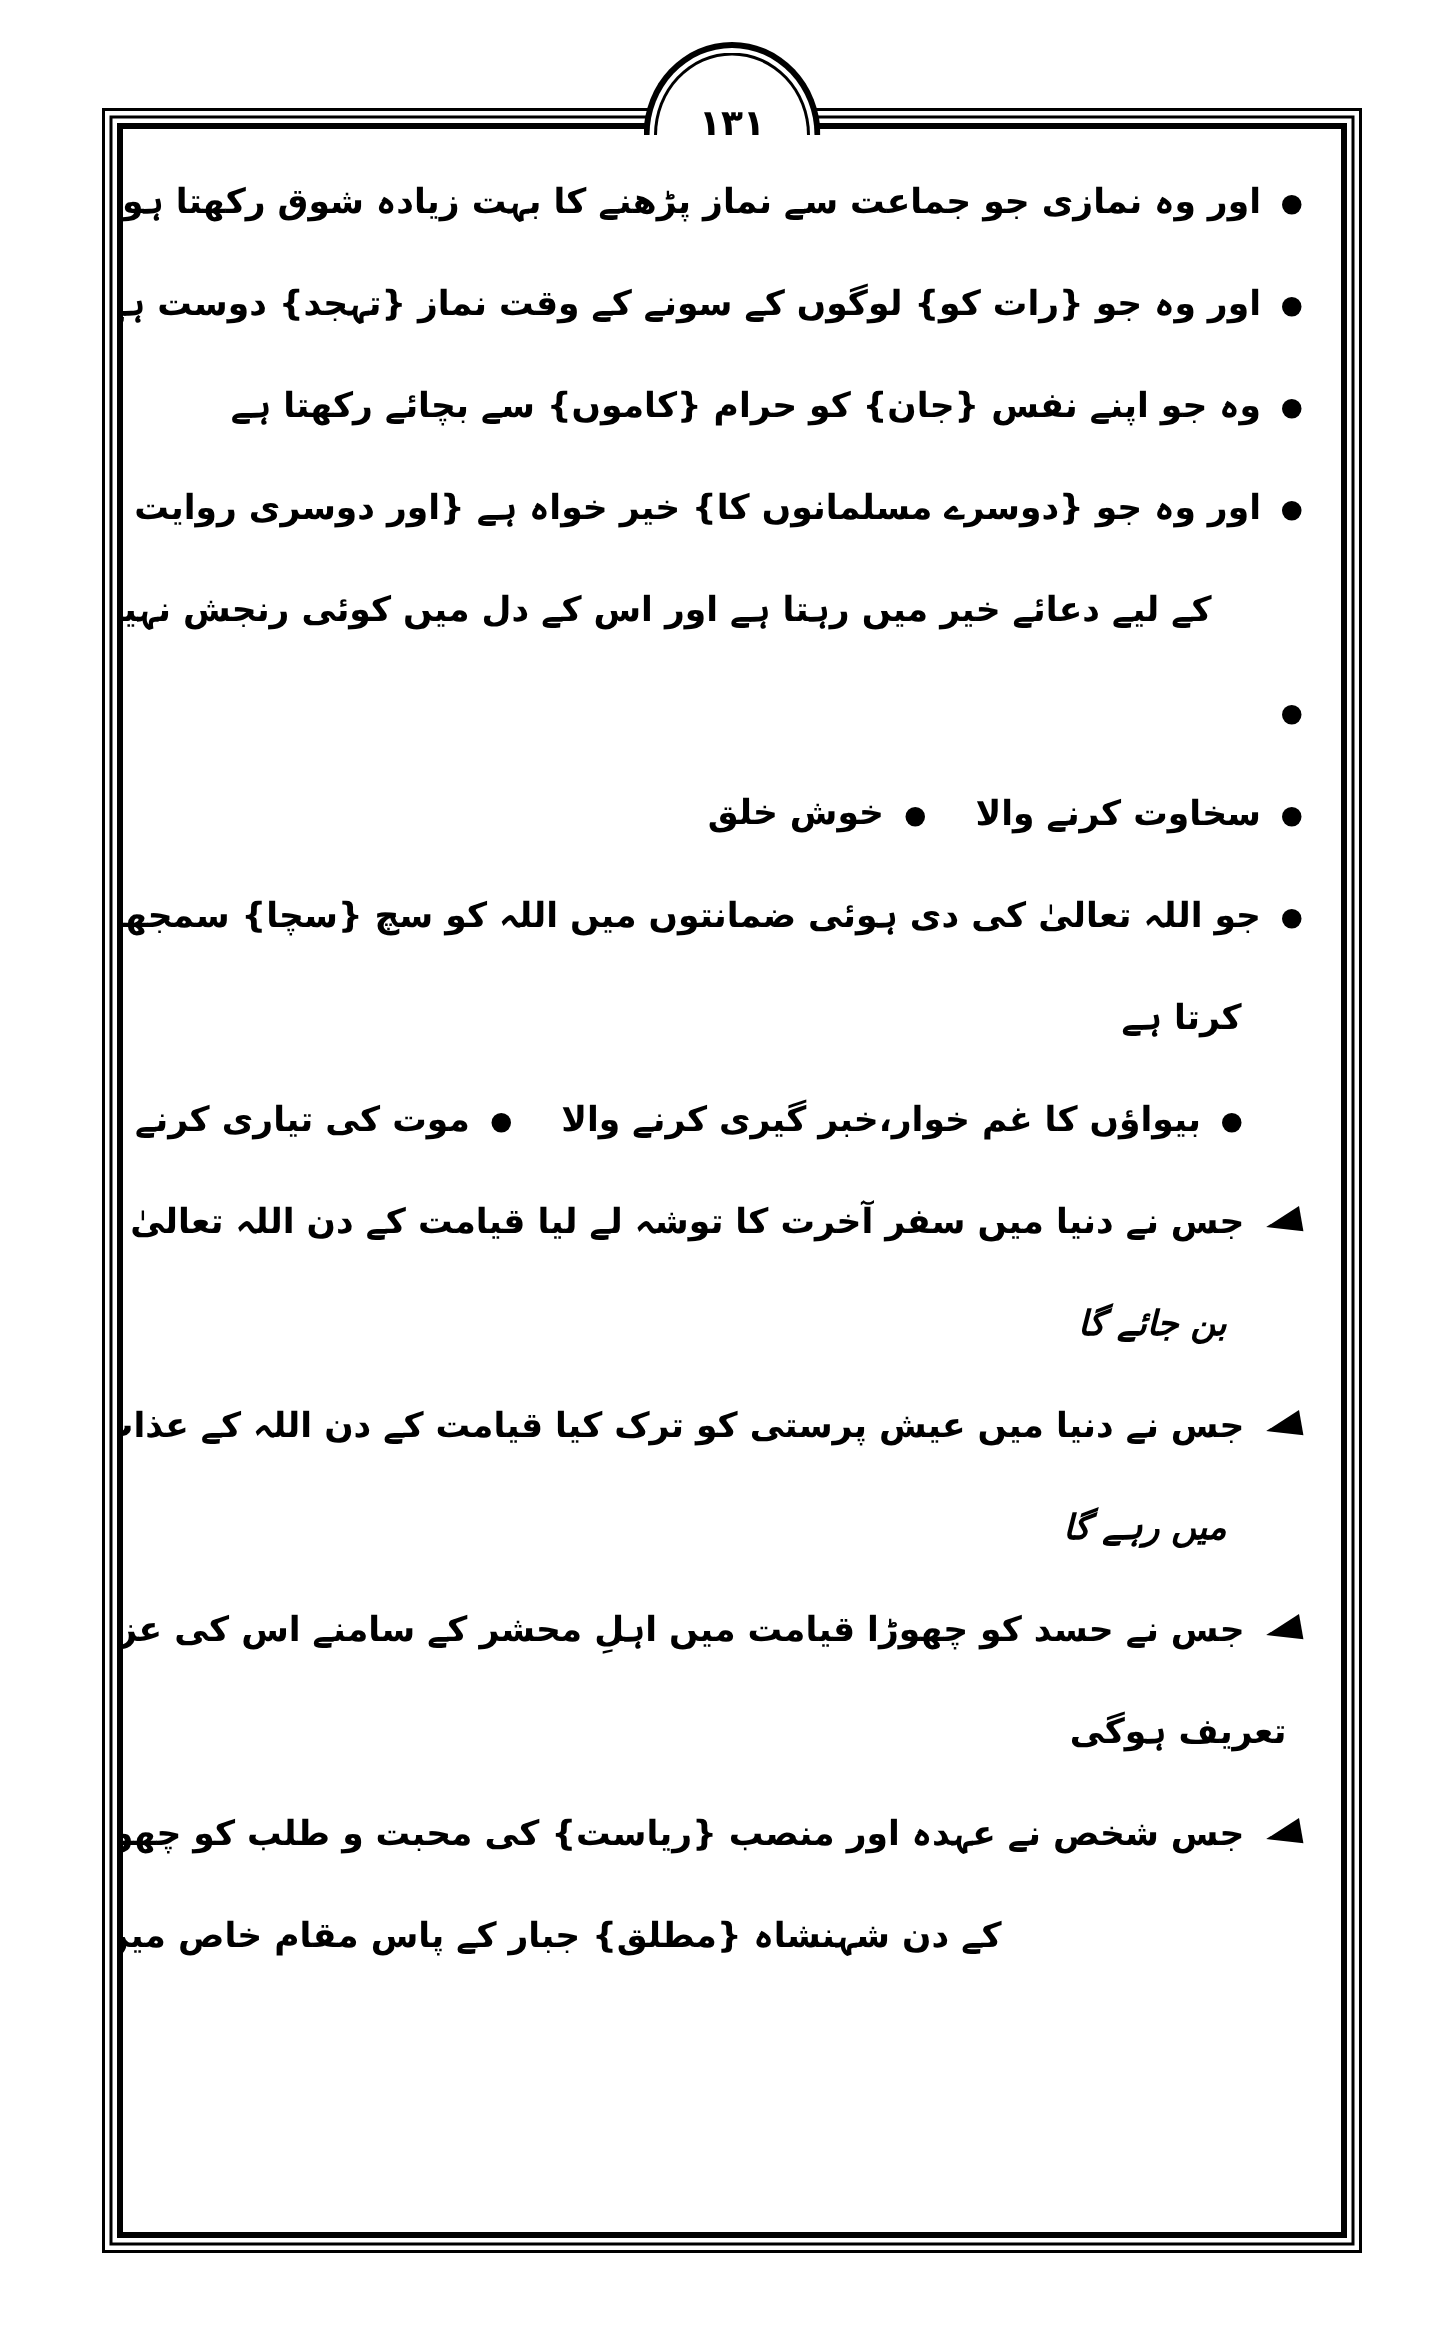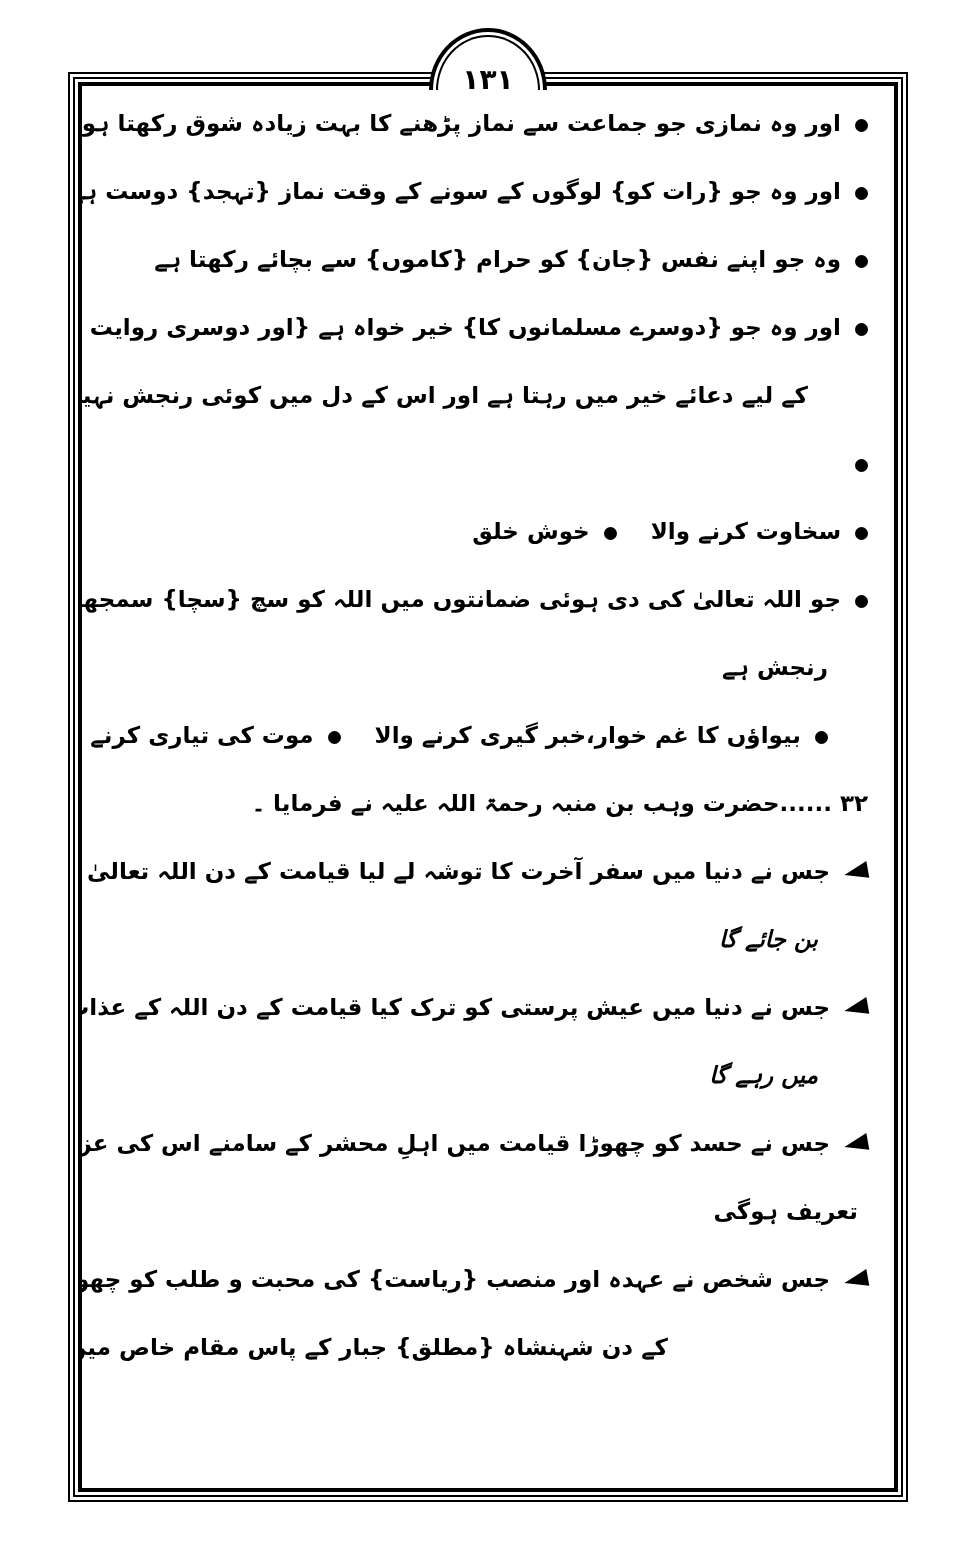--- a/index.html
+++ b/index.html
@@ -10,24 +10,24 @@
   .frame-mid{position:absolute;inset:3px;border:2px solid #000;pointer-events:none;}
   .frame-inner{position:absolute;inset:8px;border:4px solid #000;pointer-events:none;}
 
   
   .arch{position:absolute;left:488px;top:28px;transform:translateX(-50%);width:118px;height:62px;
         background:#fff;border:4px solid #000;border-bottom:none;
         border-radius:59px 59px 0 0 / 62px 62px 0 0;z-index:6;box-sizing:border-box;}
   .arch::before{content:"";position:absolute;left:3px;right:3px;top:3px;bottom:0;
         border:2px solid #000;border-bottom:none;border-radius:52px 52px 0 0 / 55px 55px 0 0;}
   .pg{position:absolute;bottom:-6px;left:0;width:100%;text-align:center;
-      font-size:28px;font-weight:bold;letter-spacing:2px;}
+      font-size:24px;font-weight:bold;letter-spacing:2px;}
 
   
-  .content{position:absolute;left:82px;top:71px;width:812px;height:1402px;direction:rtl;
+  .content{position:absolute;left:82px;top:82px;width:812px;height:1402px;direction:rtl;
            box-sizing:border-box;padding:18px 26px 0 26px;overflow:hidden;text-align:center;}
   .row{display:flex;align-items:center;height:68px;font-size:23px;font-weight:bold;white-space:nowrap;}
   .t{display:inline-block;}
   .dot{flex:0 0 auto;width:13px;height:13px;background:#000;border-radius:50%;margin-left:14px;margin-top:4px;}
   .dot2{margin-right:34px;}
   .arrow-icon{flex:0 0 auto;width:0;height:0;border-top:10px solid transparent;
               border-bottom:7px solid transparent;border-right:24px solid #000;
               margin-left:14px;transform:rotate(-10deg);}
   .num{letter-spacing:1px;}
   
@@ -84,33 +84,30 @@
       <span class="dot dot2"></span>
       <span class="t">خوش خلق</span>
     </div>
 
     <div class="row">
       <span class="dot"></span>
       <span class="t">جو اللہ تعالیٰ کی دی ہوئی ضمانتوں میں اللہ کو سچ {سچا} سمجھتا ہے ۔ اور اس پر بھروسہ</span>
     </div>
 
     <div class="row ir40">
-      <span class="t">رنجش ہے</span>
+      <span class="t">کرتا ہے</span>
     </div>
 
     <div class="row ir40">
       <span class="dot"></span>
       <span class="t">بیواؤں کا غم خوار،خبر گیری کرنے والا</span>
       <span class="dot dot2"></span>
       <span class="t">موت کی تیاری کرنے والا ۔</span>
     </div>
 
-    <div class="row">
-      <span class="t num">۳۲ ......حضرت وہب بن منبہ رحمۃ اللہ علیہ نے فرمایا ۔</span>
-    </div>
 
 
     <div class="row">
       <span class="arrow-icon"></span>
       <span class="t">جس نے دنیا میں سفر آخرت کا توشہ لے لیا قیامت کے دن اللہ تعالیٰ کا دوست</span>
     </div>
 
     <div class="row ir50">
       <span class="t">بن جائے گا</span>
     </div>

